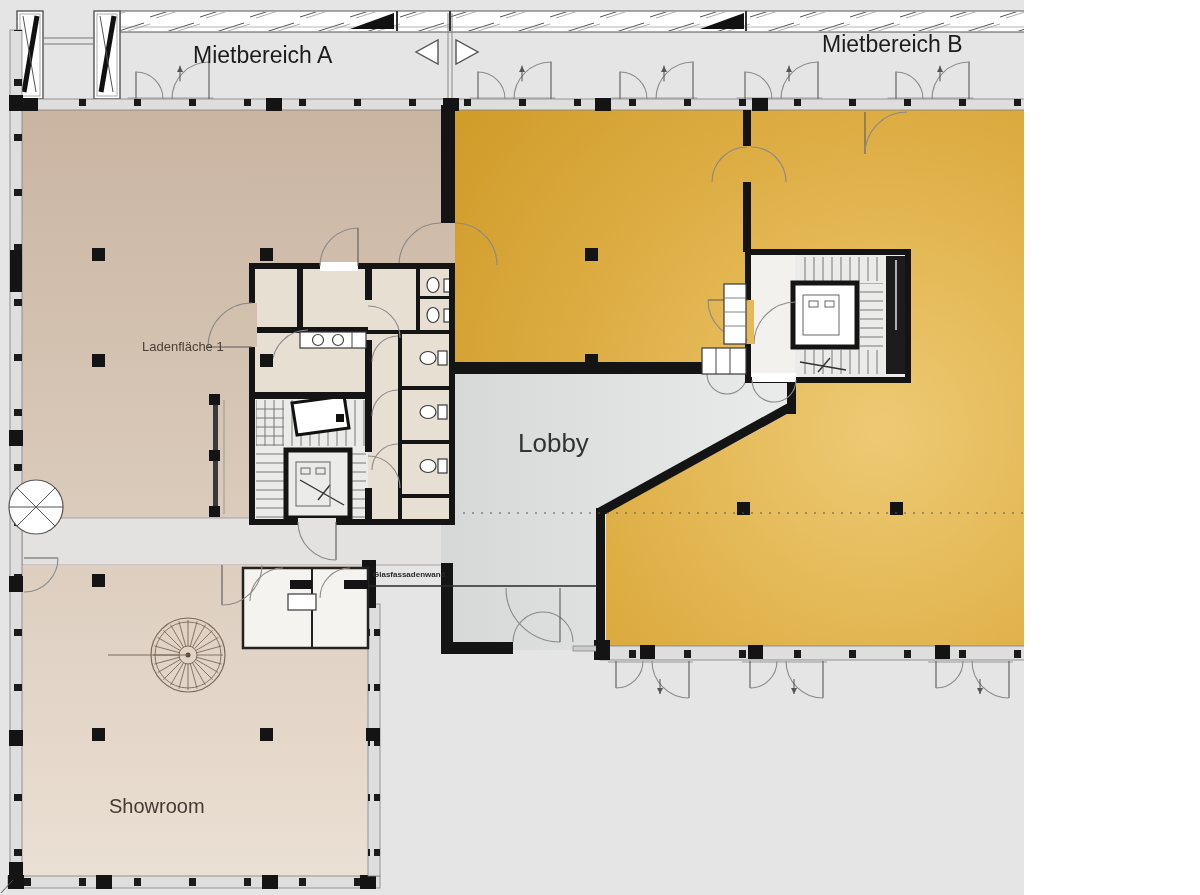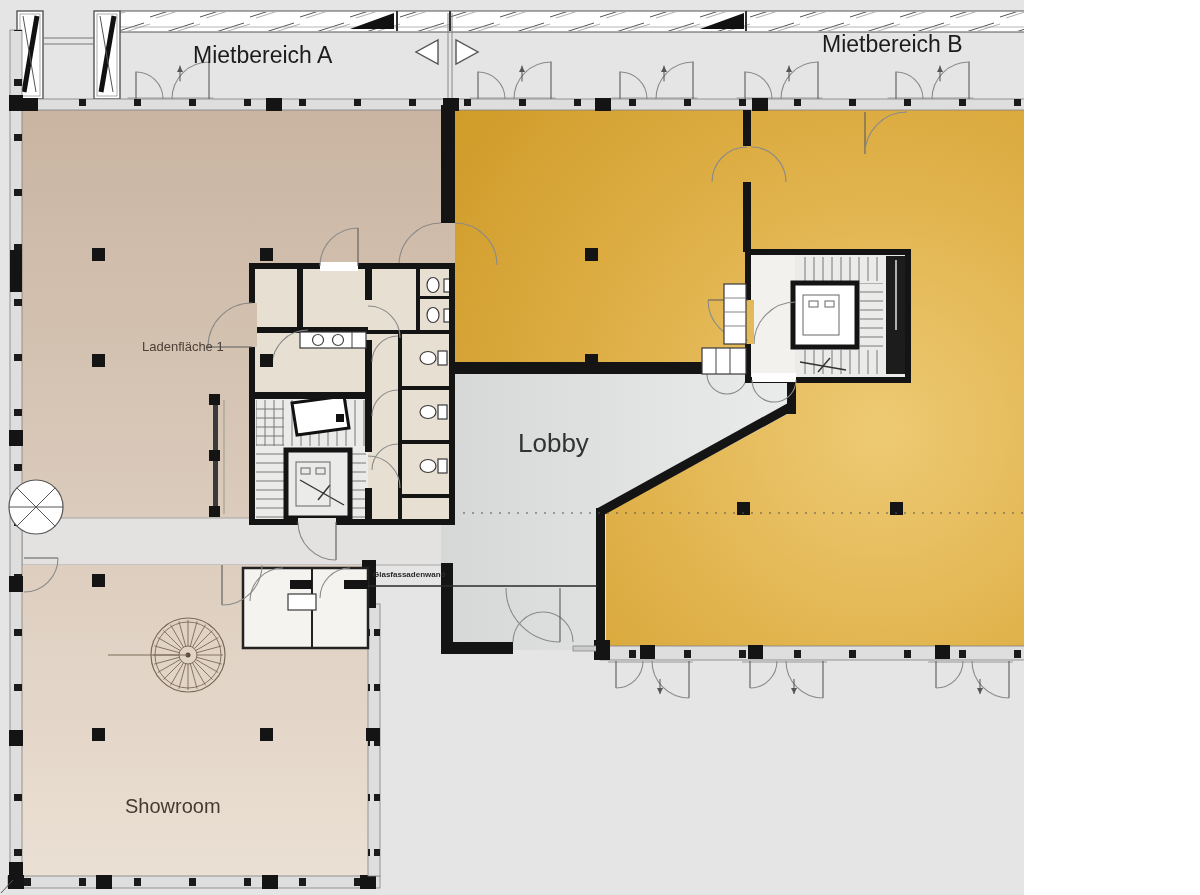--- a/index.html
+++ b/index.html
@@ -4,21 +4,21 @@
 <style>
   html,body{margin:0;padding:0;background:#ffffff;}
   .stage{position:relative;width:1024px;height:895px;background:#e5e5e5;overflow:hidden;
          font-family:"Liberation Sans",sans-serif;}
   .stage svg{position:absolute;left:0;top:0;}
   .label{position:absolute;white-space:nowrap;color:#222;line-height:1;}
   #lbl-a{left:193px;top:44px;font-size:23px;color:#1c1c1c;}
   #lbl-b{left:806px;top:33px;font-size:23px;color:#1c1c1c;margin-left:16px;}
   #lbl-laden{left:142px;top:340px;font-size:13px;color:#4a4037;}
   #lbl-lobby{left:518px;top:430px;font-size:26px;color:#333;}
-  #lbl-show{left:125px;top:796px;font-size:20px;color:#453a30;}
+  #lbl-show{left:109px;top:796px;font-size:20px;color:#453a30;}
   #lbl-glas{left:373px;top:571px;font-size:8px;color:#2a2a2a;font-weight:bold;}
   
   .wall{fill:var(--wall,#141414);}
   .wline{stroke:var(--wall,#141414);fill:none;}
   .arc{fill:none;stroke:#8a8a8a;stroke-width:1.1;}
   .leaf{stroke:#5a5a5a;stroke-width:1.1;}
   .fx{fill:#fff;stroke:#3a3a3a;stroke-width:1.2;}
   .band{fill:var(--facade-band,#dedede);stroke:#808080;stroke-width:0.8;}
 </style>
 </head>

